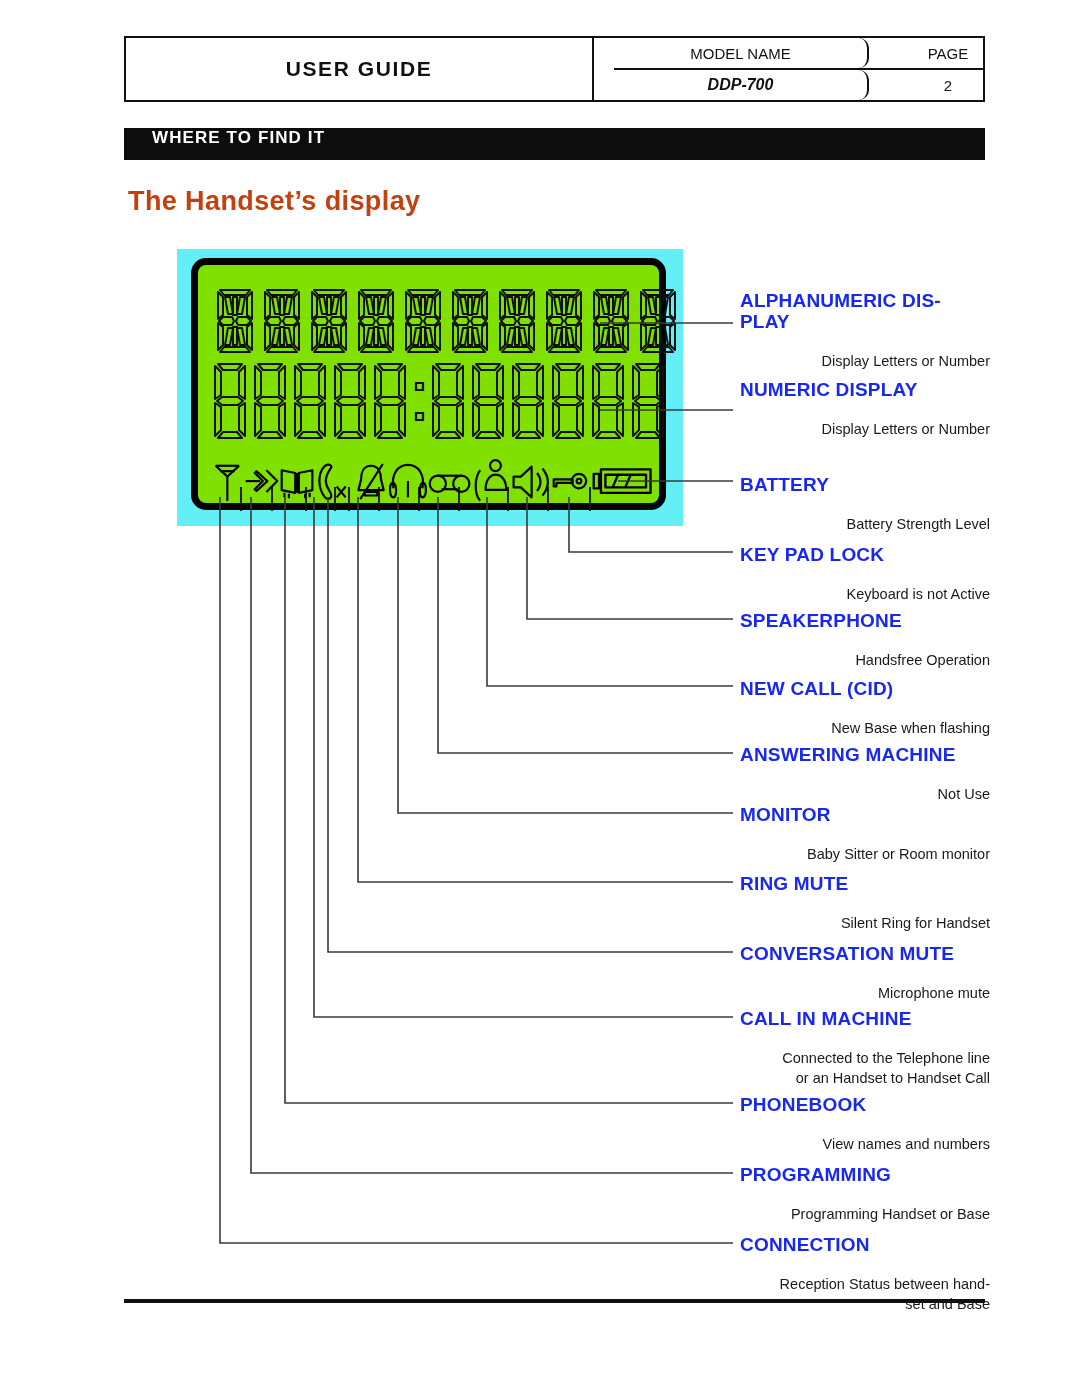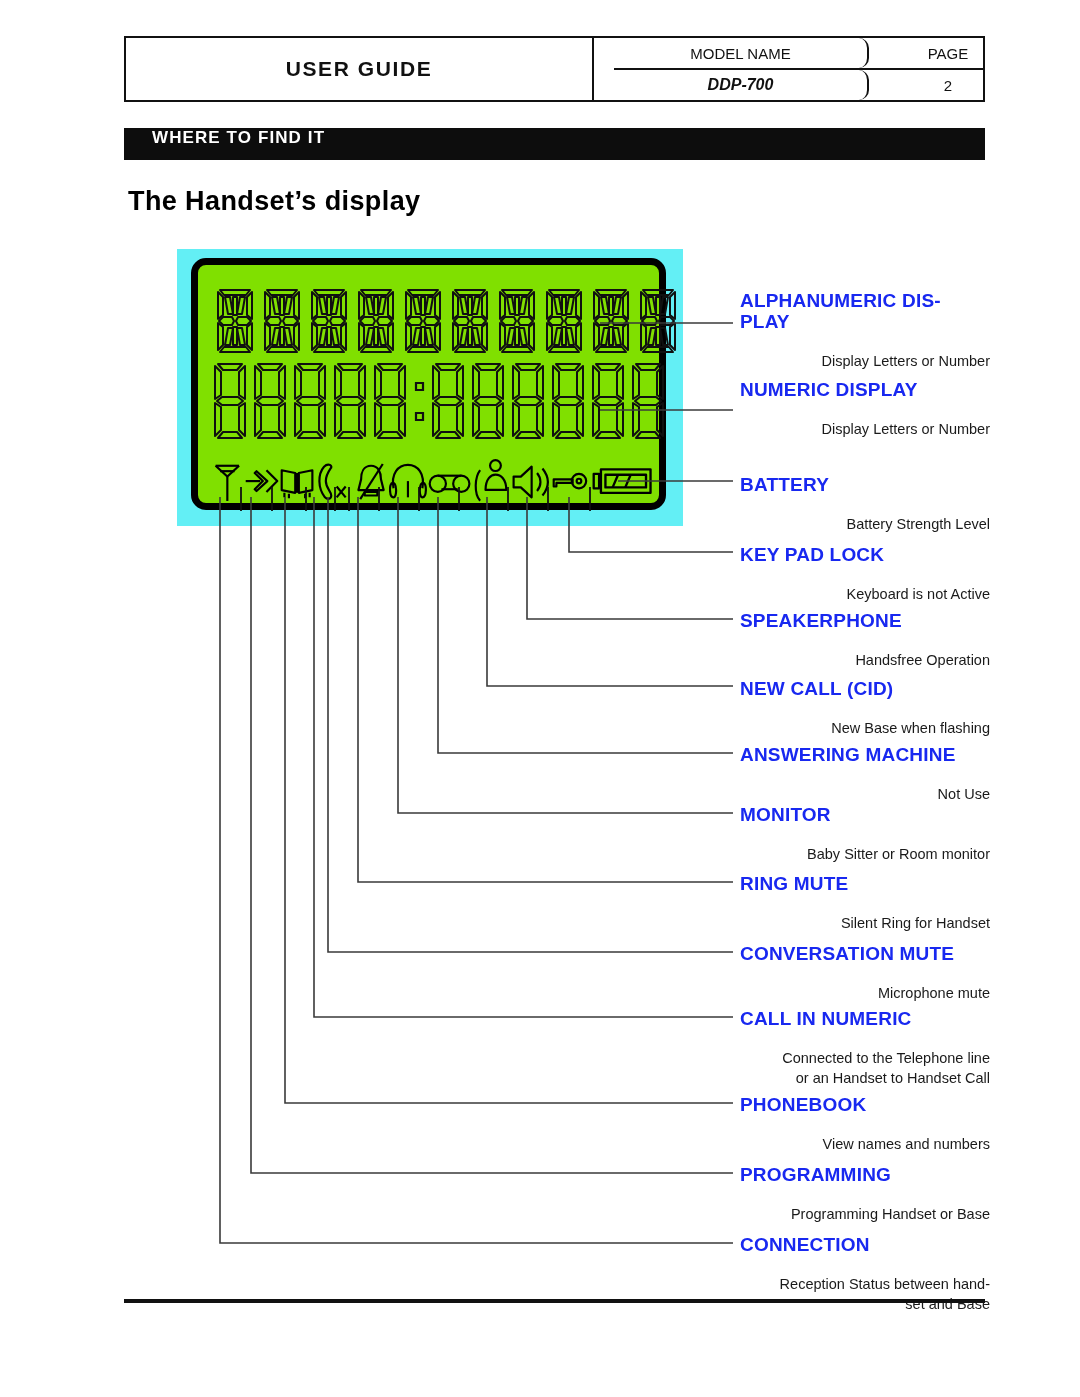--- a/index.html
+++ b/index.html
@@ -39,21 +39,21 @@
     background:#0d0d0d;display:flex;align-items:flex-start;
   }
   .banner span{
     color:#fff;font-size:17px;font-weight:bold;letter-spacing:1.1px;
     padding-left:28px;
   }
 
   
   .section-title{
     position:absolute;left:128px;top:186px;
-    font-size:27px;font-weight:bold;color:#000000;letter-spacing:0.4px;
+    font-size:27px;font-weight:bold;color:#c2410c;letter-spacing:0.4px;
   }
 
   
   .lcd-outer{
     position:absolute;left:177px;top:249px;width:506px;height:277px;
     background:#63EFF5;
   }
   .lcd-inner{
     position:absolute;left:14px;top:9px;width:475px;height:252px;
     background:#80E000;border:7px solid #000;border-radius:15px;
@@ -618,21 +618,21 @@
   <div class="hd">RING MUTE</div>
   <div class="bd">Silent Ring for Handset</div>
 </div>
 
 <div class="callout" style="top:943px">
   <div class="hd">CONVERSATION MUTE</div>
   <div class="bd">Microphone mute</div>
 </div>
 
 <div class="callout" style="top:1008px">
-  <div class="hd">CALL IN NUMERIC</div>
+  <div class="hd">CALL IN MACHINE</div>
   <div class="bd multiline">Connected to the Telephone line<br>or an Handset to Handset Call</div>
 </div>
 
 <div class="callout" style="top:1094px">
   <div class="hd">PHONEBOOK</div>
   <div class="bd">View names and numbers</div>
 </div>
 
 <div class="callout" style="top:1164px">
   <div class="hd">PROGRAMMING</div>

